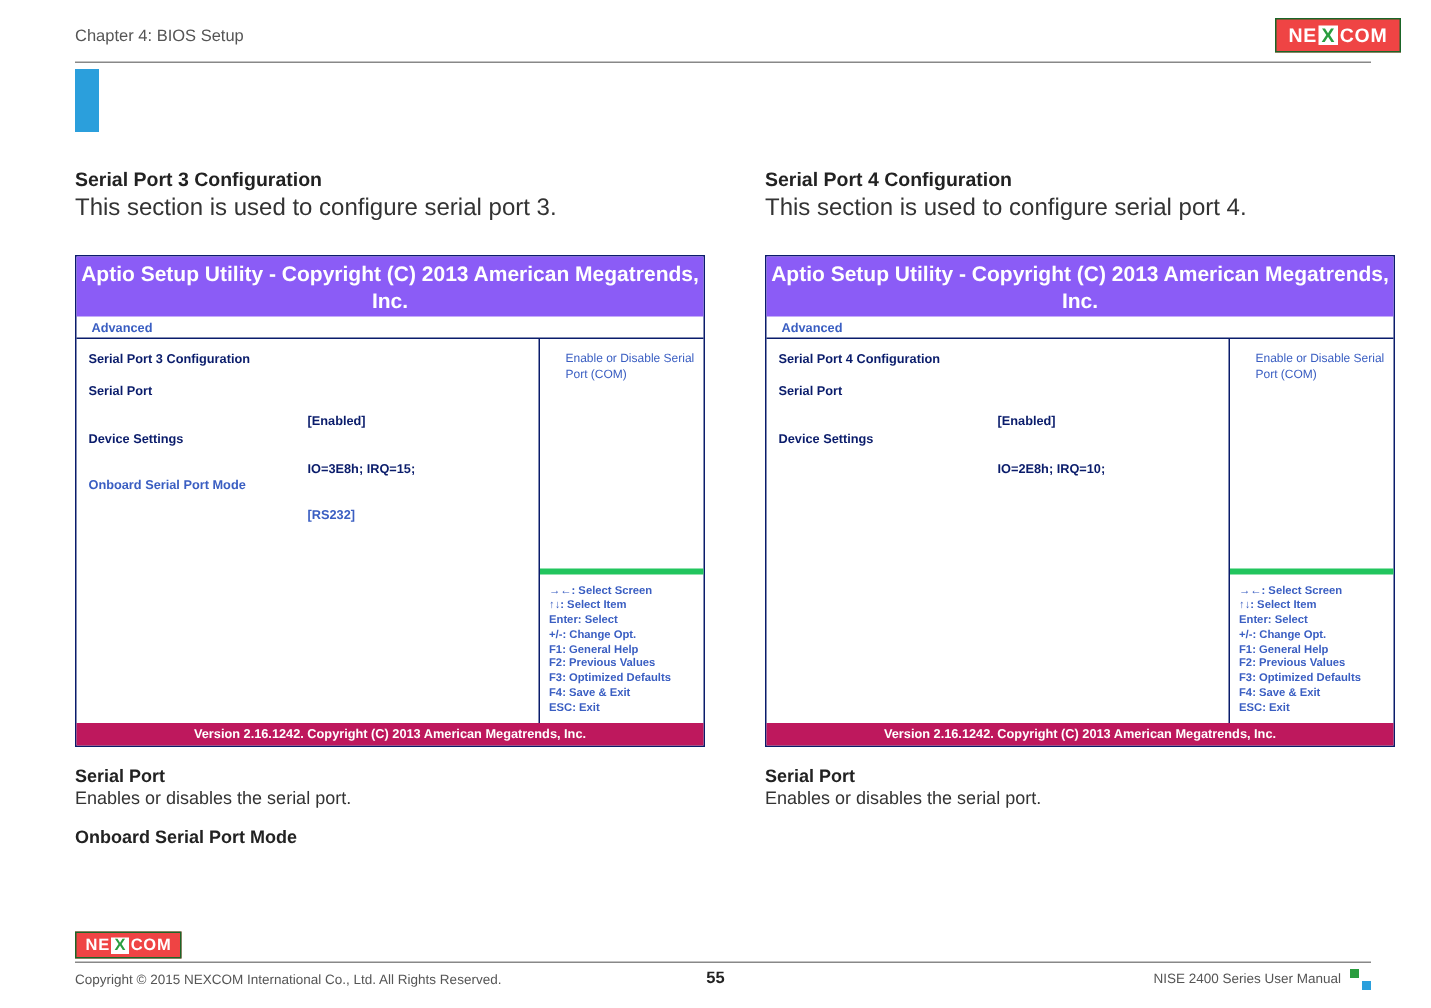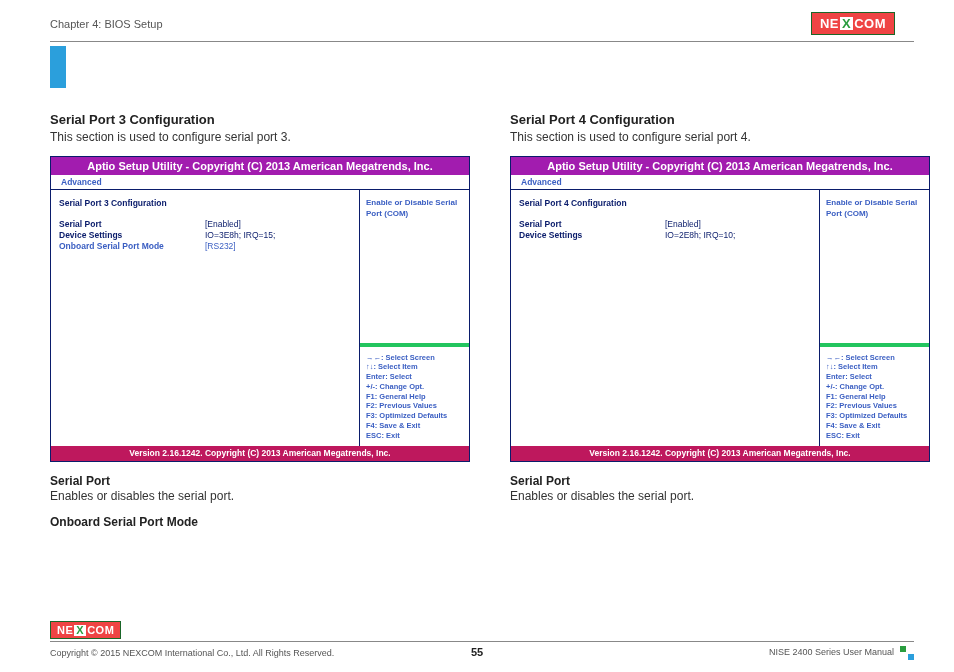--- a/index.html
+++ b/index.html
@@ -1,39 +1,39 @@
 <!DOCTYPE html>
 <html><head>
 <meta charset="utf-8">
 <style>
   * { box-sizing: border-box; margin: 0; padding: 0; }
   body { font-family: "Segoe UI", Arial, sans-serif; background: #fff; width: 954px; height: 672px; position: relative; color: #333; }
-  .page-header { display: flex; justify-content: space-between; align-items: center; padding: 12px 59px 6px 50px; font-size: 11px; color: #555; }
+  .page-header { display: flex; justify-content: space-between; align-items: center; padding: 12px 20px 6px 50px; font-size: 11px; color: #555; }
   .logo { display: inline-flex; align-items: center; }
   .logo-badge { background: #ef4444; color: #fff; font-weight: bold; font-size: 13px; padding: 3px 8px; letter-spacing: 0.5px; display: inline-flex; align-items: center; border: 1px solid #1a6628; }
   .logo-badge .x { background: #fff; color: #2a9d3f; padding: 0 2px; margin: 0 1px; display: inline-block; line-height: 1; }
   .hr-top { border-top: 1px solid #888; margin: 0 40px 0 50px; }
   .accent-bar { width: 16px; height: 42px; background: #2b9fdc; position: absolute; left: 50px; top: 46px; }
   .content { display: flex; gap: 40px; padding: 70px 24px 0 50px; }
   .col { flex: 1; }
   .section-title { font-weight: 600; font-size: 13px; color: #222; margin-bottom: 3px; }
-  .section-desc { font-size: 12px; color: #333; margin-bottom: 12px; }
+  .section-desc { font-size: 16px; color: #333; margin-bottom: 22px; }
   .bios-box { border: 1px solid #0a1c6b; font-size: 8.5px; line-height: 1.3; }
-  .bios-titlebar { background: #a21caf; color: #fff; text-align: center; padding: 2px 0; font-weight: bold; font-size: 11px; }
+  .bios-titlebar { background: #8b5cf6; color: #fff; text-align: center; padding: 2px 0; font-weight: bold; font-size: 14px; }
   .bios-tabrow { border-bottom: 1px solid #0a1c6b; padding: 1px 6px 0 6px; }
   .bios-tab { color: #3a5ec2; font-weight: bold; font-size: 8.5px; padding: 1px 4px; display: inline-block; }
   .bios-body { display: flex; height: 256px; }
   .bios-main { flex: 1; padding: 8px 8px; display: flex; flex-direction: column; gap: 2px; }
   .bios-row { display: flex; }
   .bios-label { flex: 1; color: #0a1c6b; font-weight: bold; }
-  .bios-value { flex: 1; color: #0a1c6b; font-weight: normal; }
+  .bios-value { flex: 1; color: #0a1c6b; font-weight: bold; margin-top: 20px; }
   .blue-text { color: #3a5ec2 !important; }
   .bios-heading { color: #0a1c6b; font-weight: bold; margin-bottom: 8px; }
   .bios-side { width: 110px; border-left: 1px solid #0a1c6b; display: flex; flex-direction: column; }
-  .bios-help { flex: 1; padding: 8px 6px; color: #3a5ec2; font-weight: bold; font-size: 8px; }
+  .bios-help { flex: 1; padding: 8px 6px; color: #3a5ec2; font-weight: normal; font-size: 8px; margin-left: 11px; }
   .bios-keys { border-top: 4px solid #22c55e; padding: 6px 6px; color: #3a5ec2; font-weight: bold; font-size: 7.5px; line-height: 1.3; }
   .bios-footer { background: #be185d; color: #fff; text-align: center; padding: 2px 0; font-weight: bold; font-size: 8.5px; }
   .subhead { font-weight: 600; font-size: 12px; color: #222; margin-top: 12px; }
   .subtext { font-size: 12px; color: #333; margin-top: 1px; }
   .page-footer { position: absolute; bottom: 12px; left: 0; right: 0; padding: 0 40px 0 50px; }
   .hr-bot { border-top: 1px solid #888; margin-bottom: 4px; }
   .footer-row { display: flex; justify-content: space-between; align-items: center; font-size: 9px; color: #555; }
   .footer-logo .logo-badge { font-size: 11px; padding: 2px 6px; }
   .page-num { font-weight: bold; font-size: 11px; color: #222; position: absolute; left: 50%; transform: translateX(-50%); bottom: 14px; }
   .footer-right-deco { display:inline-block; width:14px; height:14px; position:relative; margin-left:6px; vertical-align:middle;}

